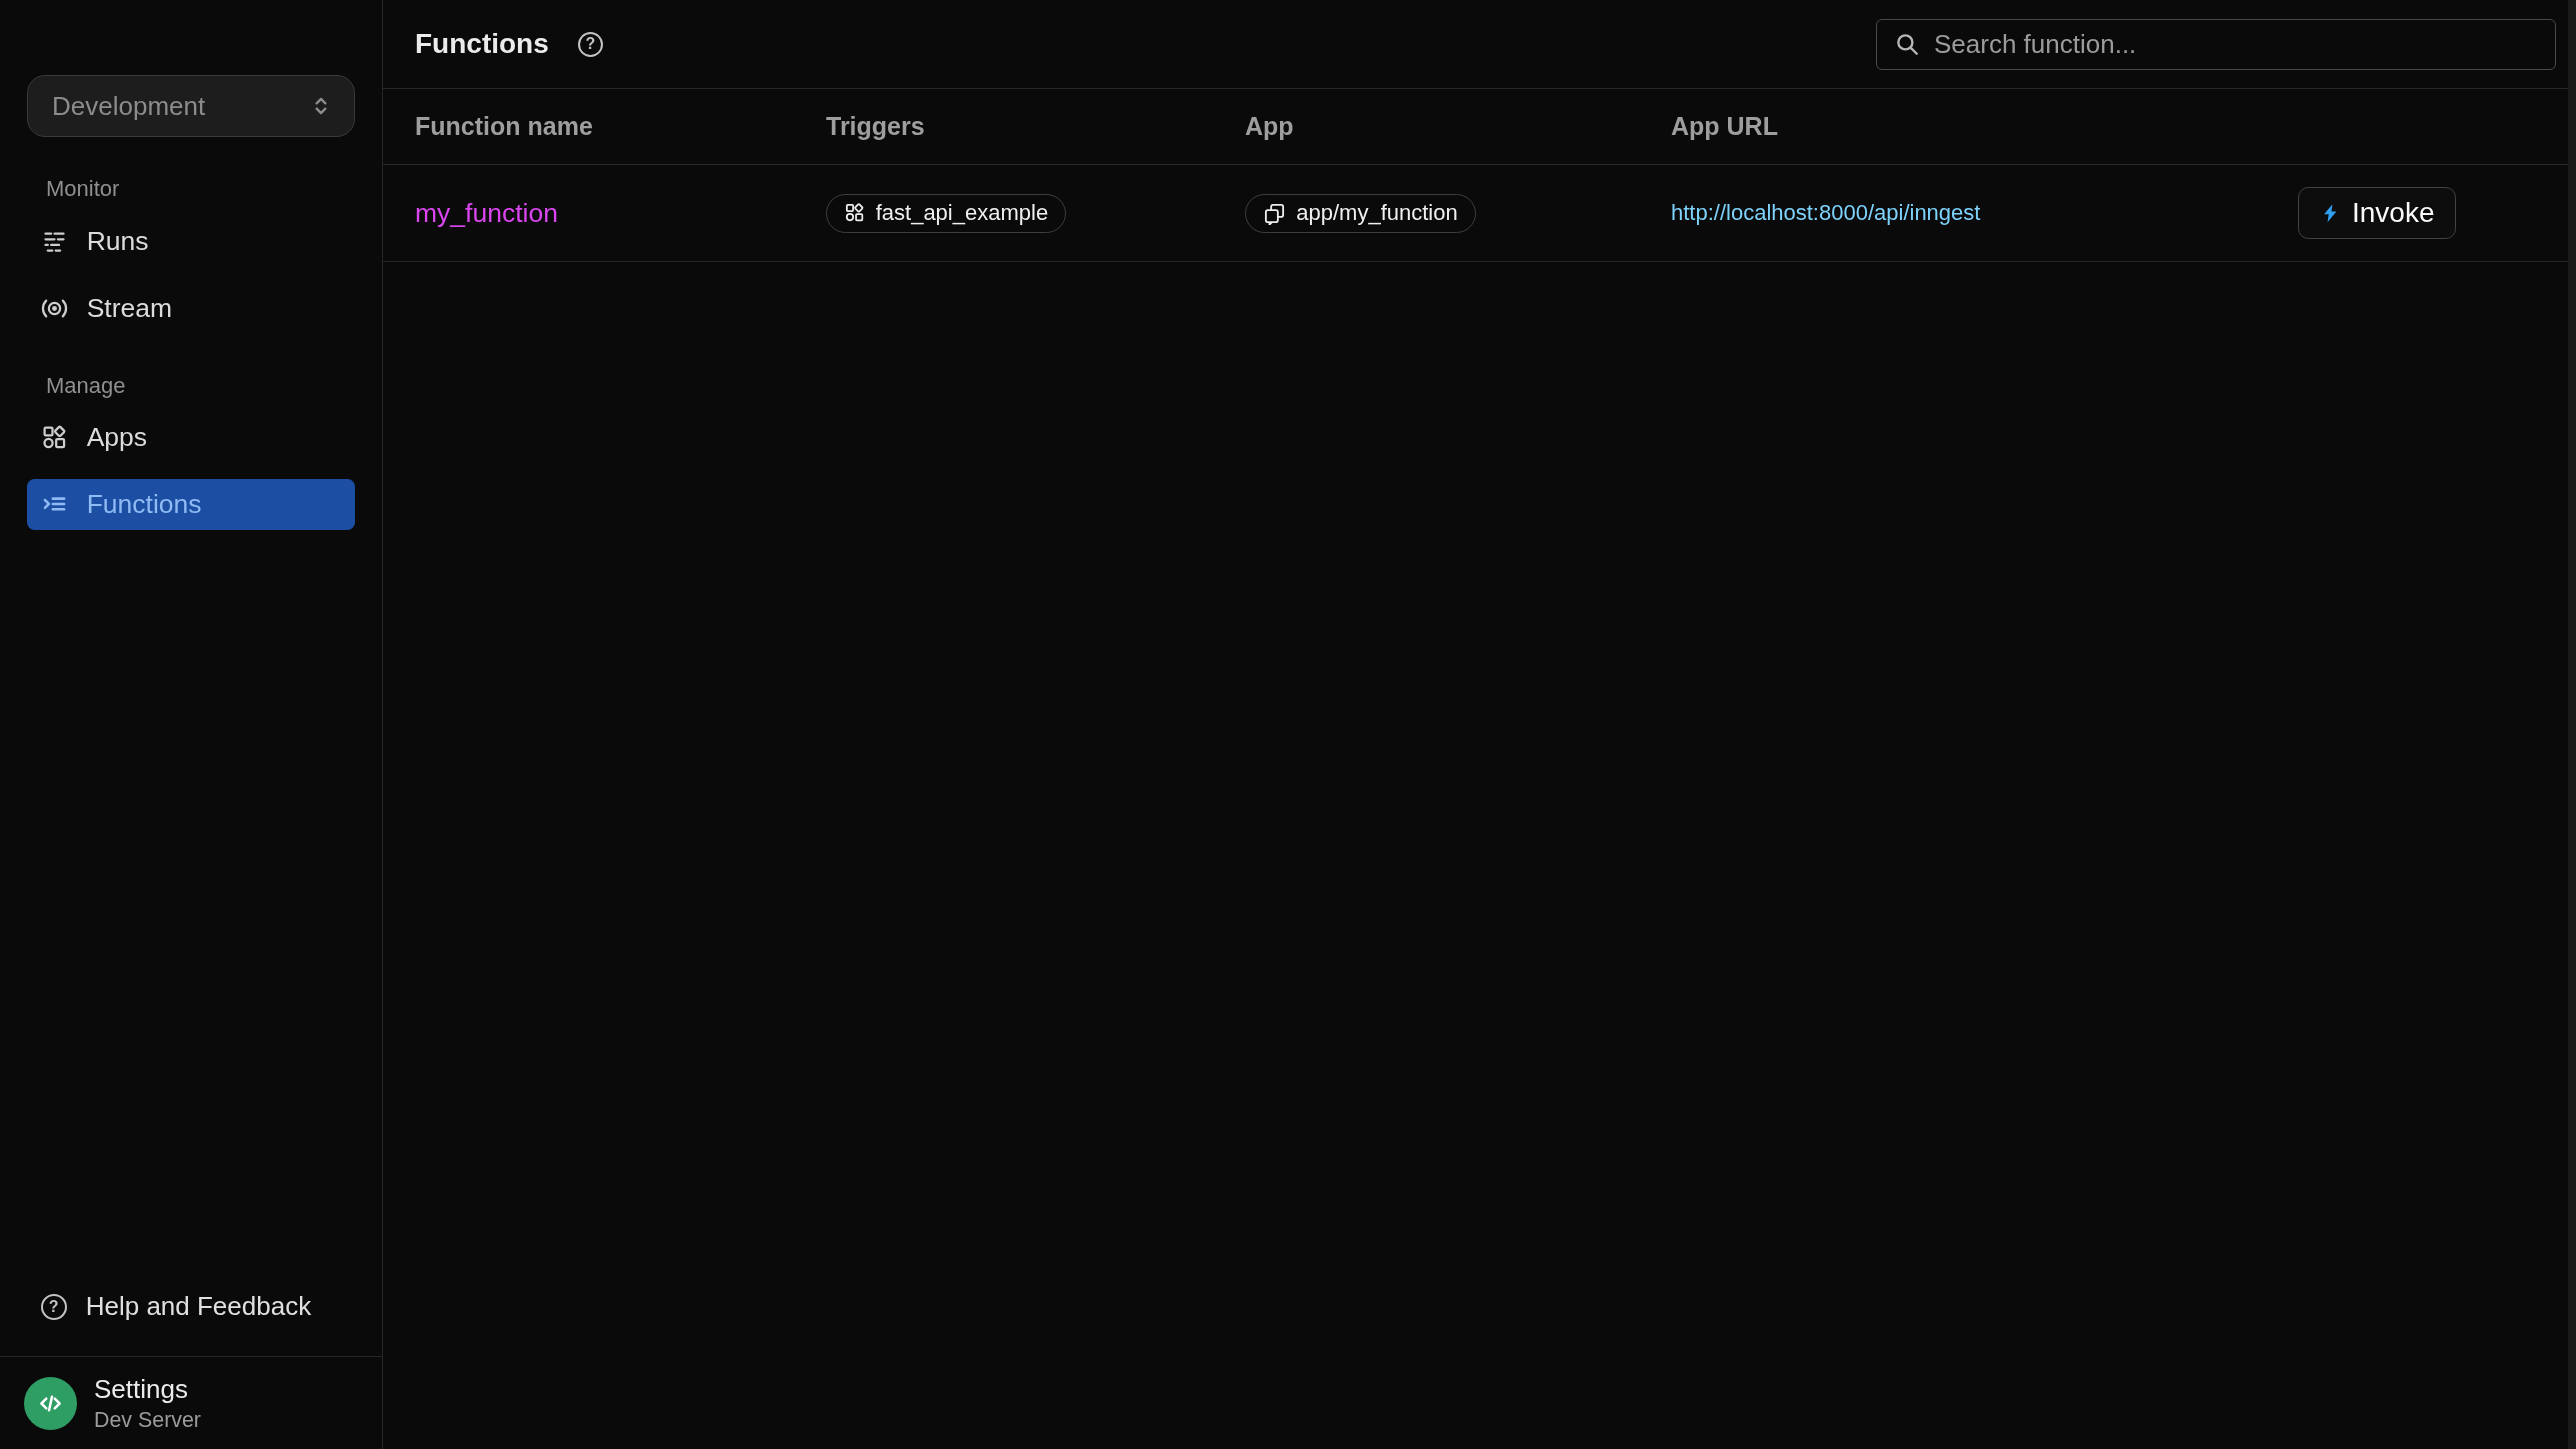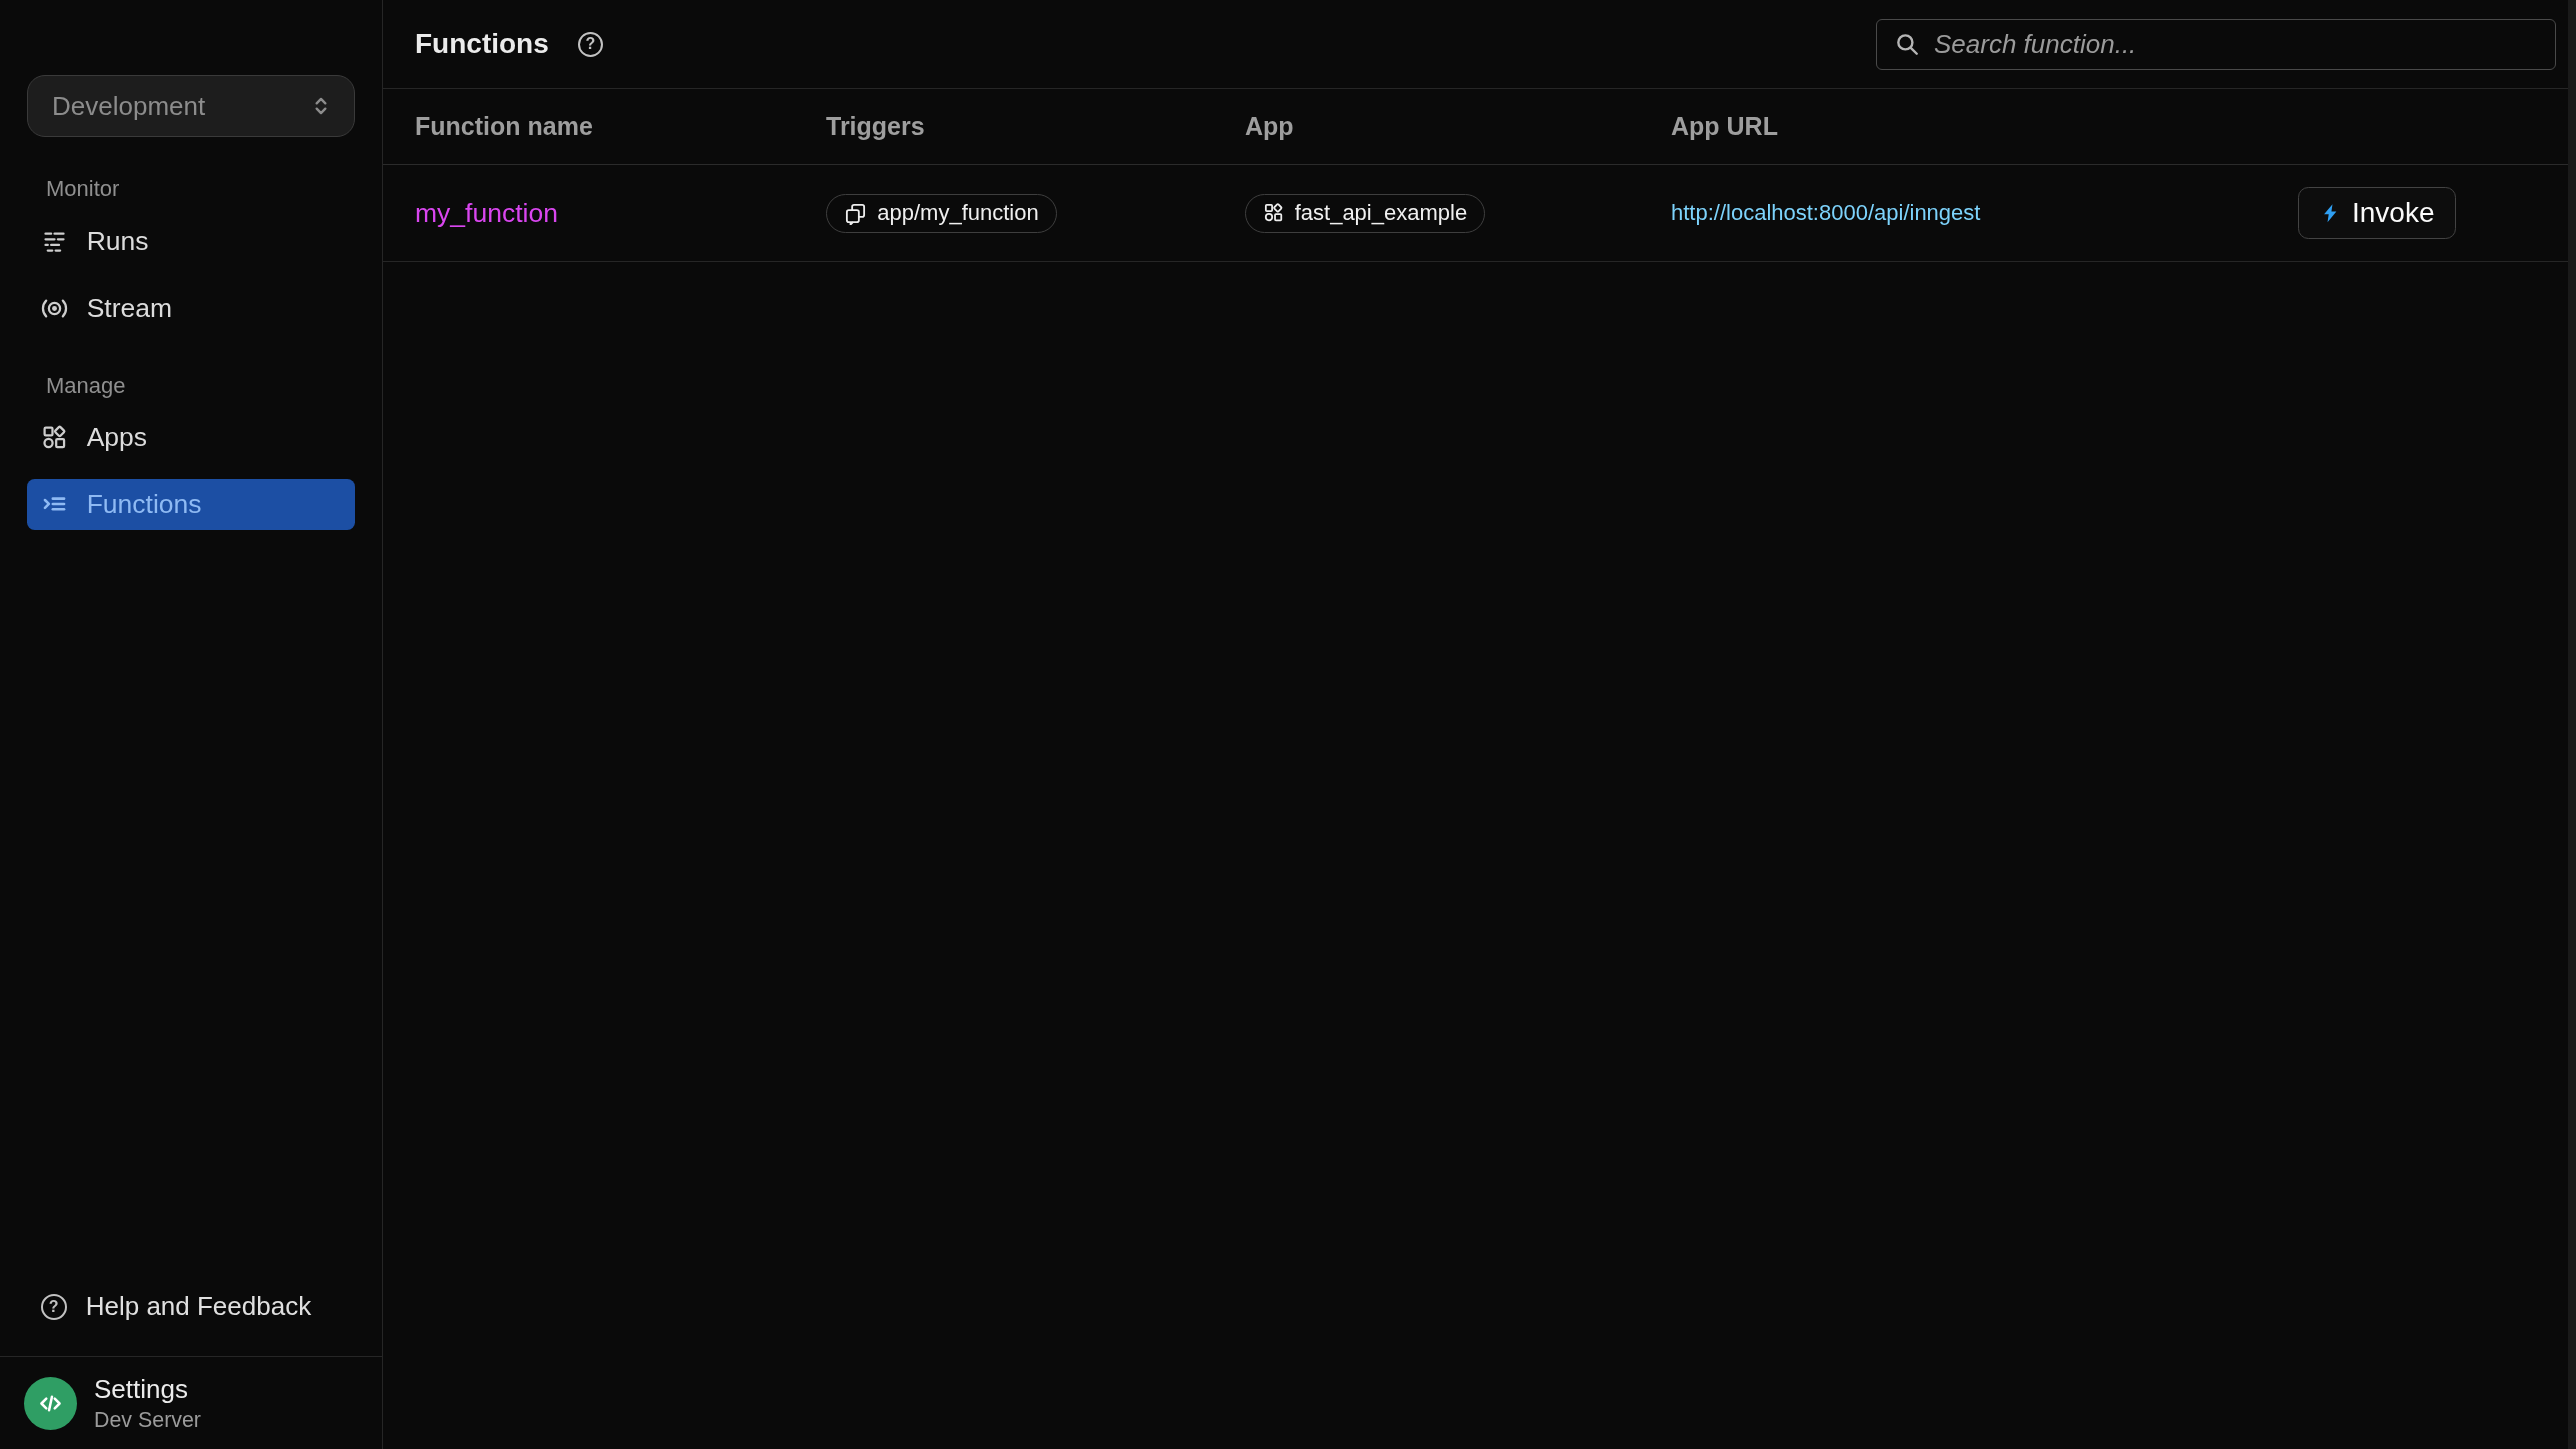--- a/index.html
+++ b/index.html
@@ -91,21 +91,21 @@
   }
   .topbar-left{display:flex;align-items:center;gap:29px;}
   .page-title{font-size:28px;font-weight:600;color:#ebebeb;}
   .search-box{
     width:680px;height:51px;border:1.7px solid #4a4a4a;border-radius:6px;
     display:flex;align-items:center;gap:13.7px;padding:0 17px;
     background:transparent;
   }
   .search-box input{
     flex:1;background:transparent;border:none;outline:none;
-    font-family:inherit;font-size:26px;color:#3b82f6;font-style:italic;
+    font-family:inherit;font-size:26px;color:#3b82f6;
   }
   .search-box input::placeholder{color:#9b9b9b;}
 
   .table-header{
     height:76px;border-bottom:1.7px solid #2b2b2b;
     display:grid;grid-template-columns:411px 419px 426px 1fr;
     align-items:center;padding-left:32px;
     font-size:25px;font-weight:600;color:#9e9e9e;
   }
   .table-row{
@@ -253,41 +253,41 @@
     <span>App</span>
     <span>App URL</span>
   </div>
 
   <div class="table-row">
     <span class="fn-name">my_function</span>
 
     <span>
       <span class="chip">
         <span>
-          <svg width="23" height="23" viewBox="0 0 24 24" fill="none" stroke="#ededed" stroke-width="1.9" stroke-linejoin="round">
-            <rect x="8.5" y="3" width="12.5" height="12.5" rx="2"></rect>
-            <rect x="3" y="8.5" width="12.5" height="12.5" rx="2" fill="#0a0a0a"></rect>
-            <path d="M6.8 21 L6.8 23.6 L9.4 21"></path>
-          </svg>
-        </span>
-        <span>app/my_function</span>
-      </span>
-    </span>
-
-    <span>
-      <span class="chip">
-        <span>
           <svg width="21.4" height="21.4" viewBox="0 0 24 24" fill="none" stroke="#ededed" stroke-width="2" stroke-linejoin="round">
             <rect x="3.2" y="3.2" width="7" height="7" rx="1"></rect>
             <rect x="13.4" y="3.4" width="6.4" height="6.4" rx="1" transform="rotate(45 16.6 6.6)"></rect>
             <circle cx="6.7" cy="16.9" r="3.6"></circle>
             <rect x="13.5" y="13.5" width="7" height="7" rx="1"></rect>
           </svg>
         </span>
         <span>fast_api_example</span>
+      </span>
+    </span>
+
+    <span>
+      <span class="chip">
+        <span>
+          <svg width="23" height="23" viewBox="0 0 24 24" fill="none" stroke="#ededed" stroke-width="1.9" stroke-linejoin="round">
+            <rect x="8.5" y="3" width="12.5" height="12.5" rx="2"></rect>
+            <rect x="3" y="8.5" width="12.5" height="12.5" rx="2" fill="#0a0a0a"></rect>
+            <path d="M6.8 21 L6.8 23.6 L9.4 21"></path>
+          </svg>
+        </span>
+        <span>app/my_function</span>
       </span>
     </span>
 
     <span class="url-cell">
       <span class="app-url">http://localhost:8000/api/inngest</span>
       <button class="invoke-btn">
         <span>
           <svg width="20.5" height="20.5" viewBox="0 0 24 24" fill="#2f9ff2">
             <path d="M14.6 1.5 L4.8 13.2 H10.2 L8.8 22.5 L19.2 10 H13.4 L14.6 1.5 Z"></path>
           </svg>

